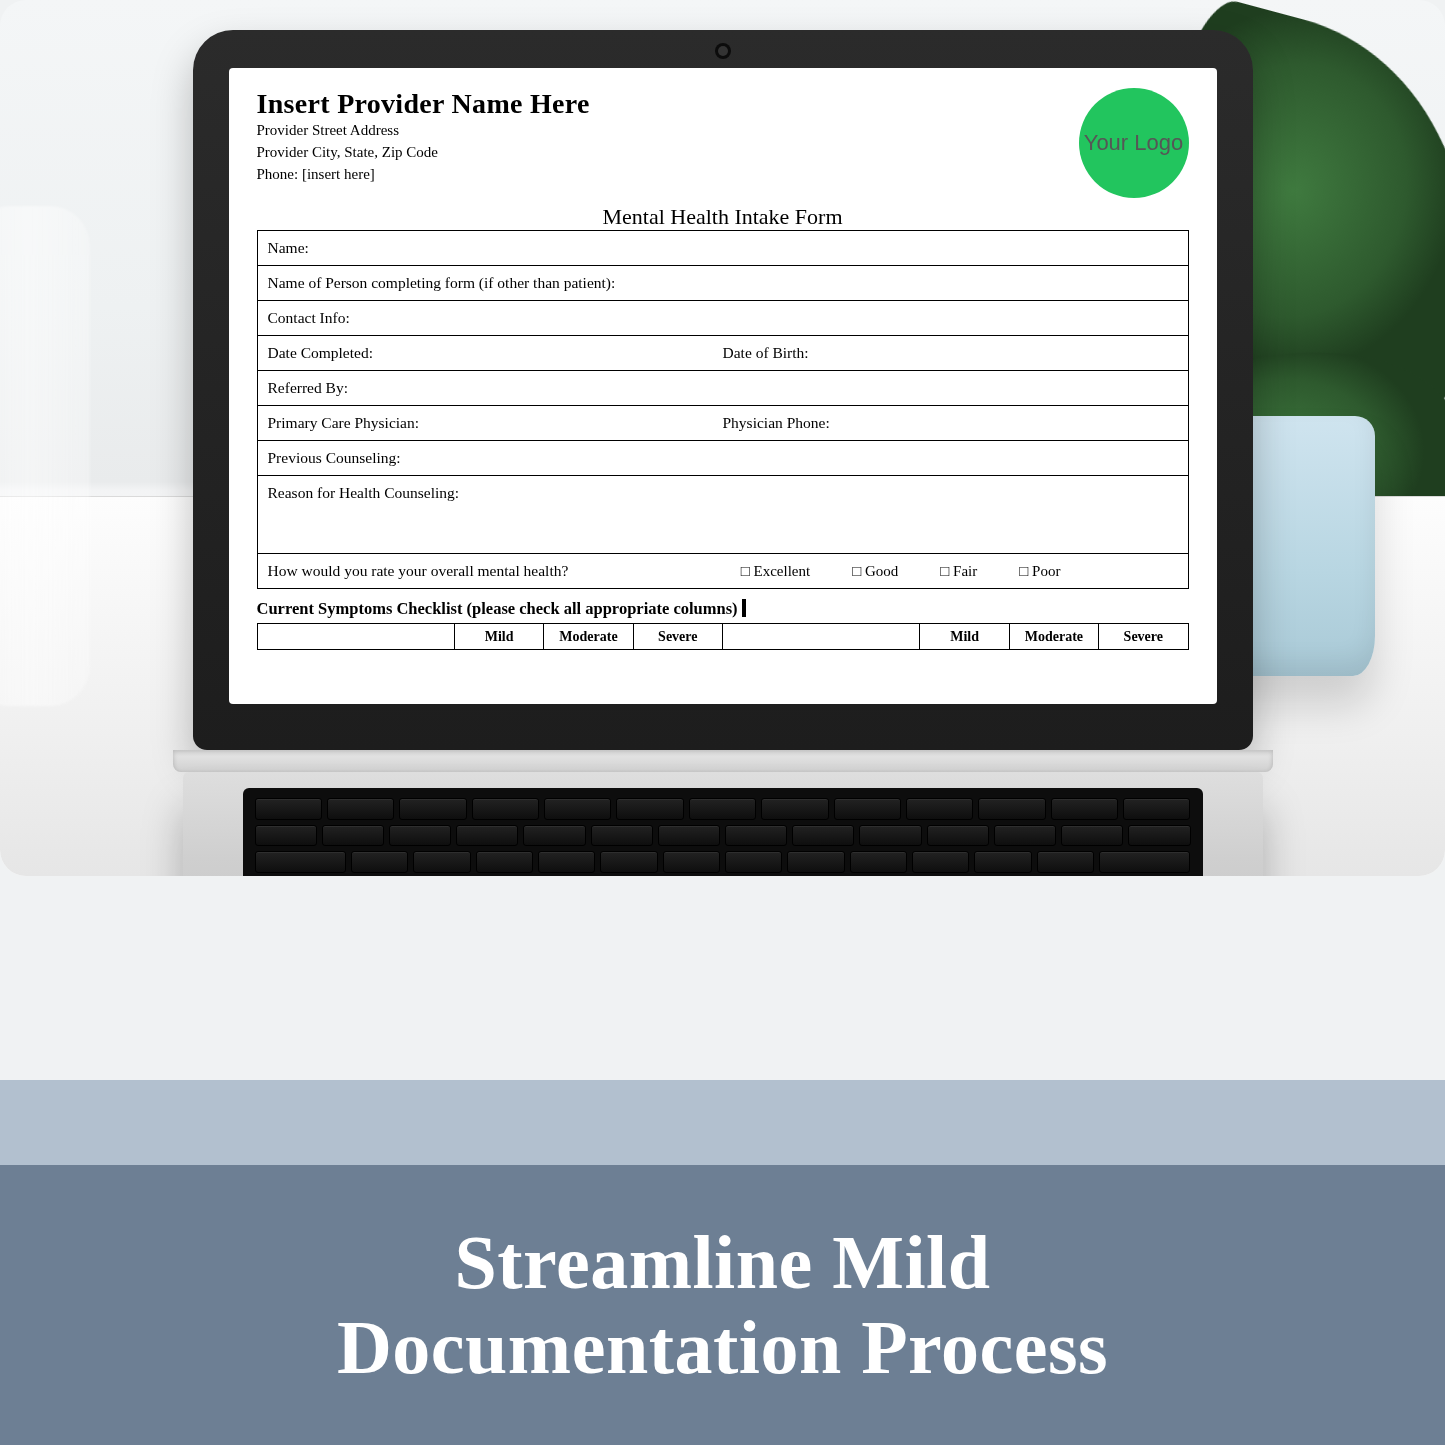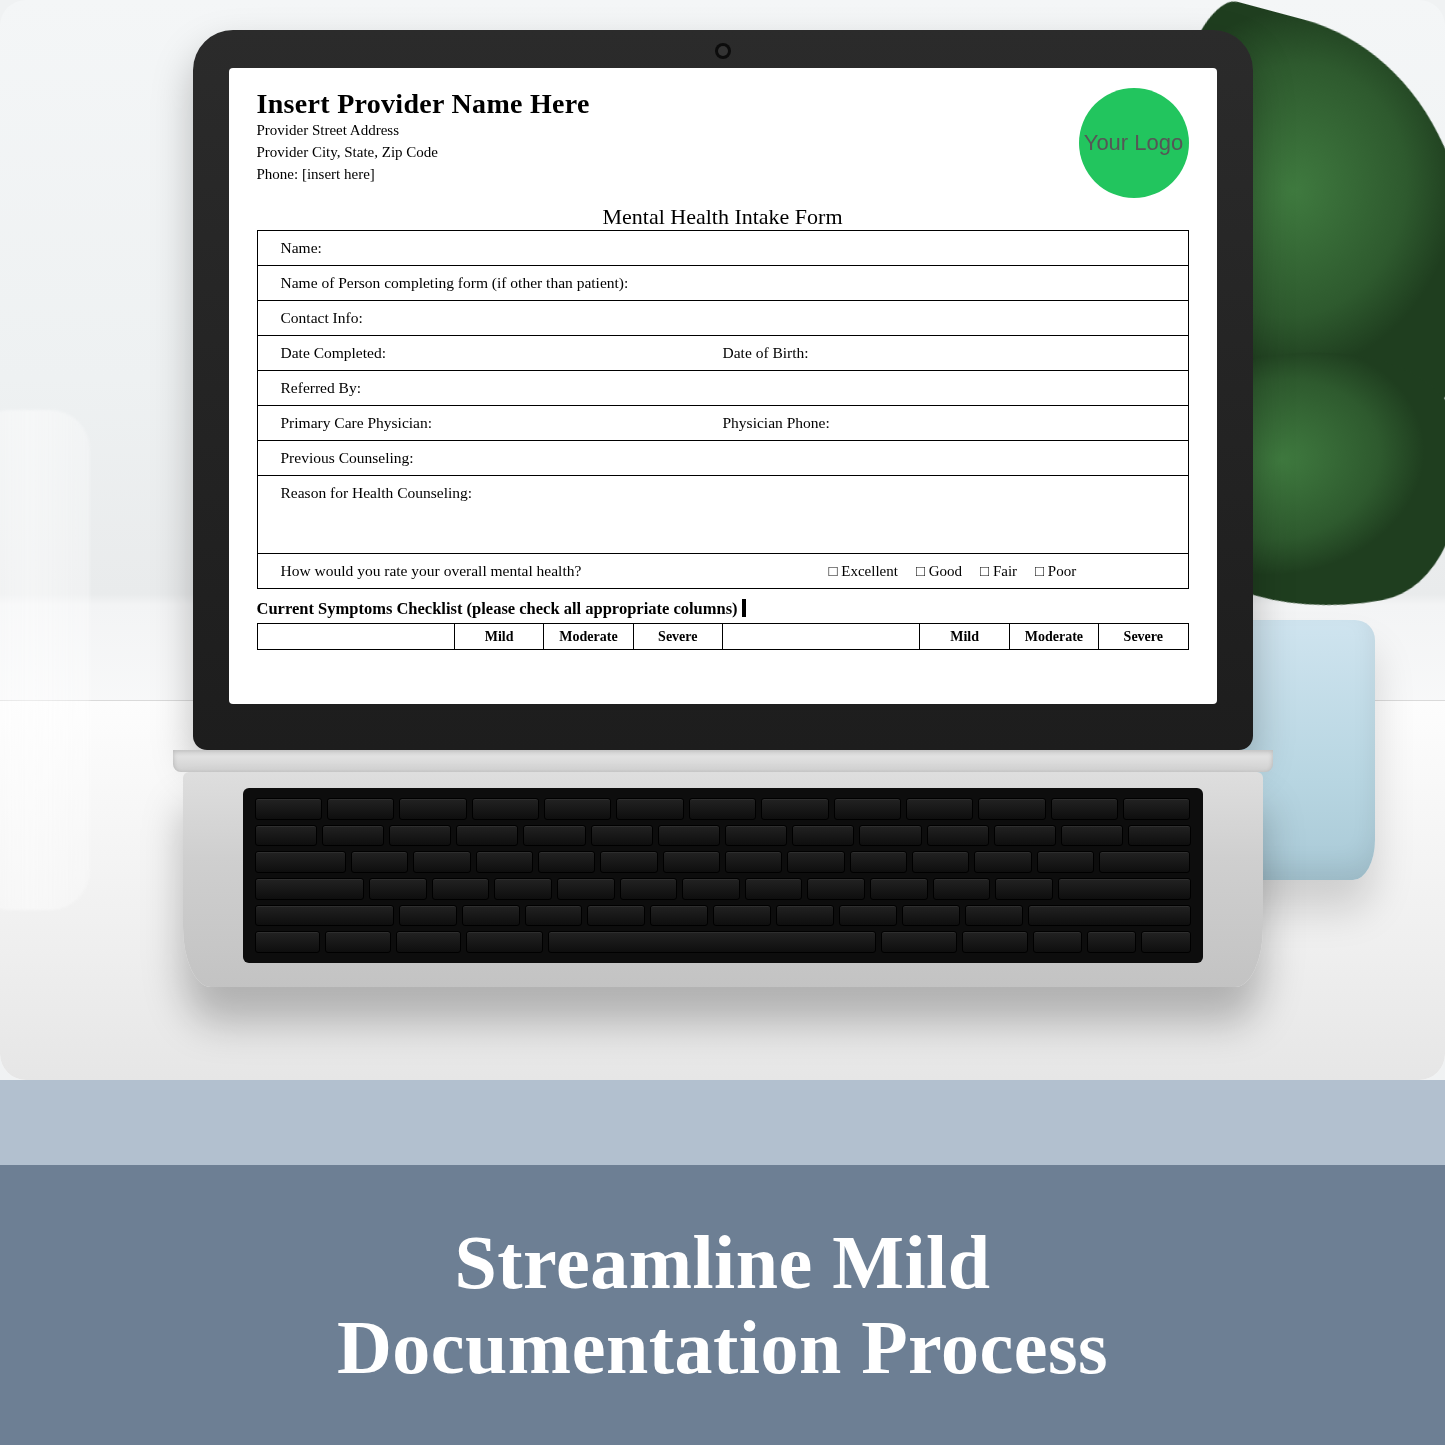--- a/index.html
+++ b/index.html
@@ -9,21 +9,21 @@
     position: relative;
     width: 1445px;
     height: 1445px;
     background: #f0f2f3;
   }
 
   
   .photo-area {
     position: absolute;
     top: 0; left: 0; right: 0;
-    height: 1080px;
+    height: 876px;
     background: linear-gradient(180deg, #f4f6f7 0%, #eef1f2 35%, #e9ebec 55%, #f3f4f5 56%, #ffffff 80%);
     overflow: hidden;
     border-radius: 26px;
   }
   .desk {
     position: absolute;
     bottom: 0; left: 0; right: 0;
     height: 380px;
     background: linear-gradient(180deg, #fdfdfd 0%, #f0f0f0 60%, #e6e6e6 100%);
     border-top: 1px solid rgba(0,0,0,.05);
@@ -149,29 +149,29 @@
     font-size: 22px; line-height: 1.1;
   }
   .form-title { text-align: center; font-weight: 400; font-size: 22px; margin: 6px 0 0; }
   table.form {
     width: 100%;
     border-collapse: collapse;
     font-size: 15.5px;
   }
   table.form td {
     border: 1.5px solid #000;
-    padding: 8px 23px;
+    padding: 8px 10px;
     vertical-align: top;
     margin-top: 28px;
   }
   .two-col { display: flex; }
   .two-col span:first-child { flex: 0 0 50%; }
   .rating-row { display: flex; align-items: center; }
   .rating-row .q { flex: 0 0 52%; }
-  .rating-opts { display: flex; gap: 18px; flex: 1; font-size: 15px; justify-content: center; }
+  .rating-opts { display: flex; gap: 42px; flex: 1; font-size: 15px; }
   .rating-opts span::before { content: "\25A1  "; }
   .checklist-title { font-weight: 700; font-size: 16.5px; margin-top: 10px; }
   .checklist-title .cursor {
     display: inline-block; width: 4px; height: 18px; background: #000; vertical-align: -3px; margin-left: 4px;
   }
   table.symptoms {
     width: 100%; border-collapse: collapse; margin-top: 4px; font-size: 14px;
   }
   table.symptoms th, table.symptoms td {
     border: 1.5px solid #000; height: 26px; padding: 2px 6px;

